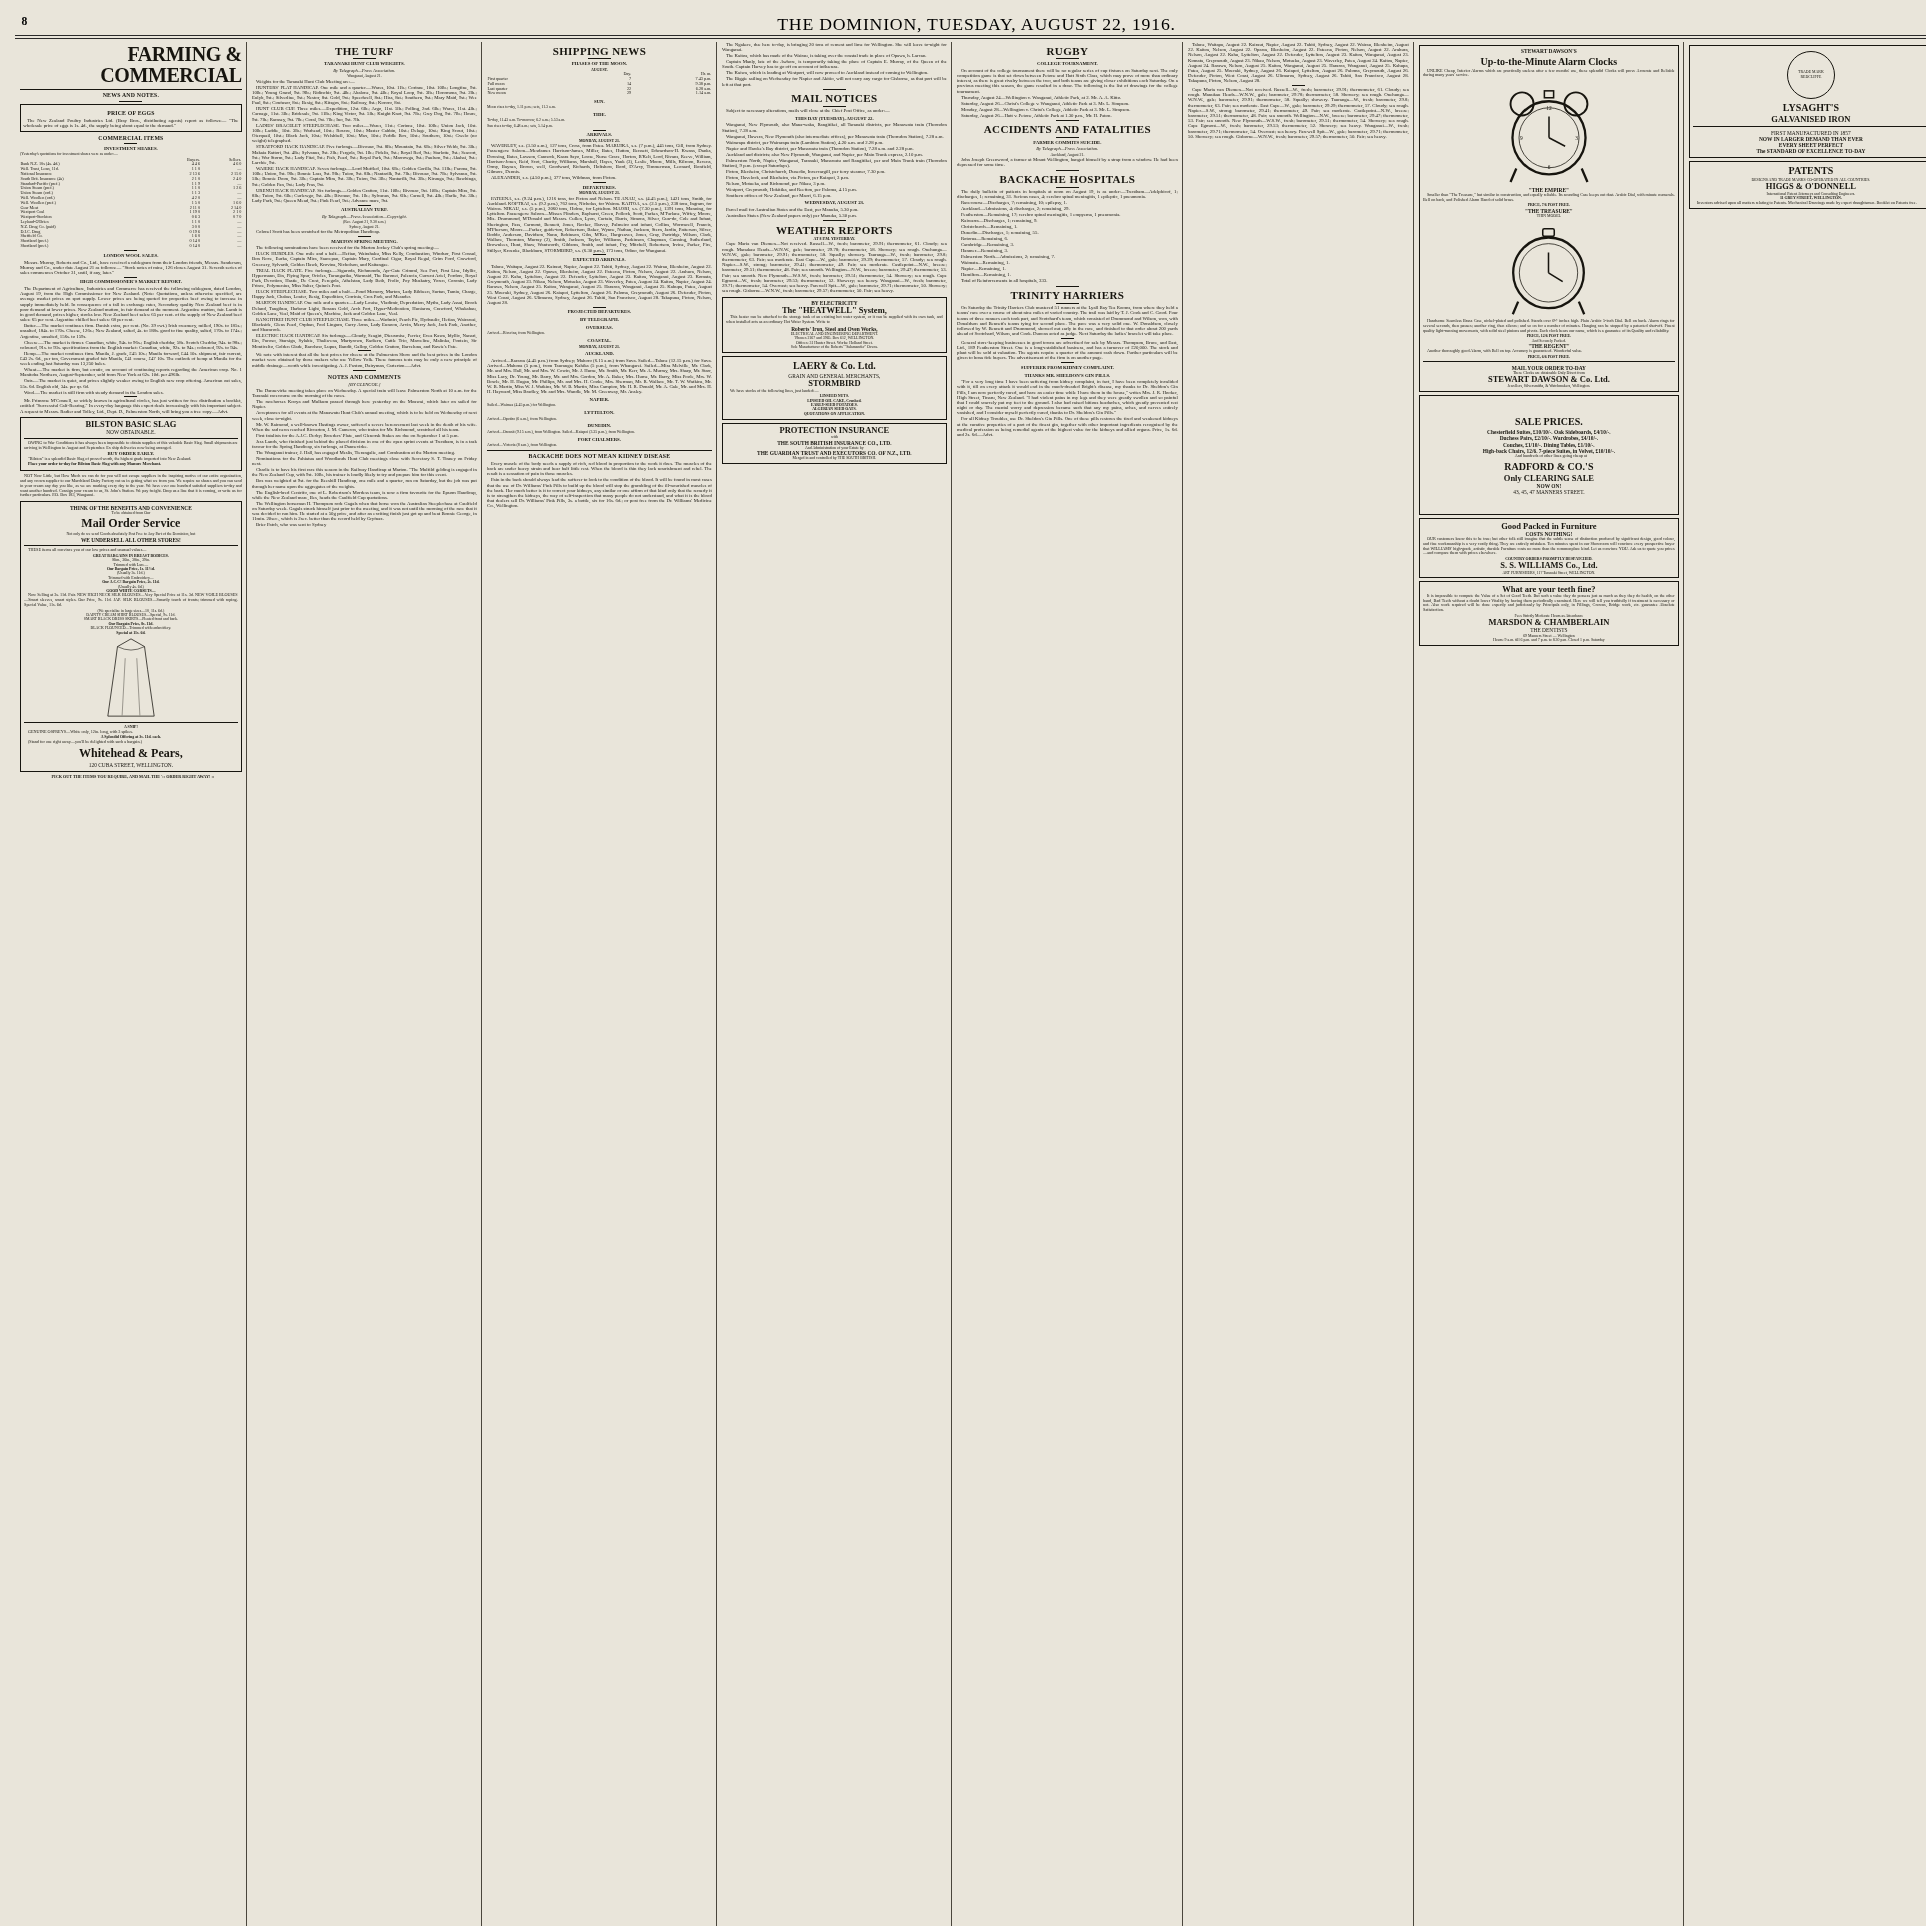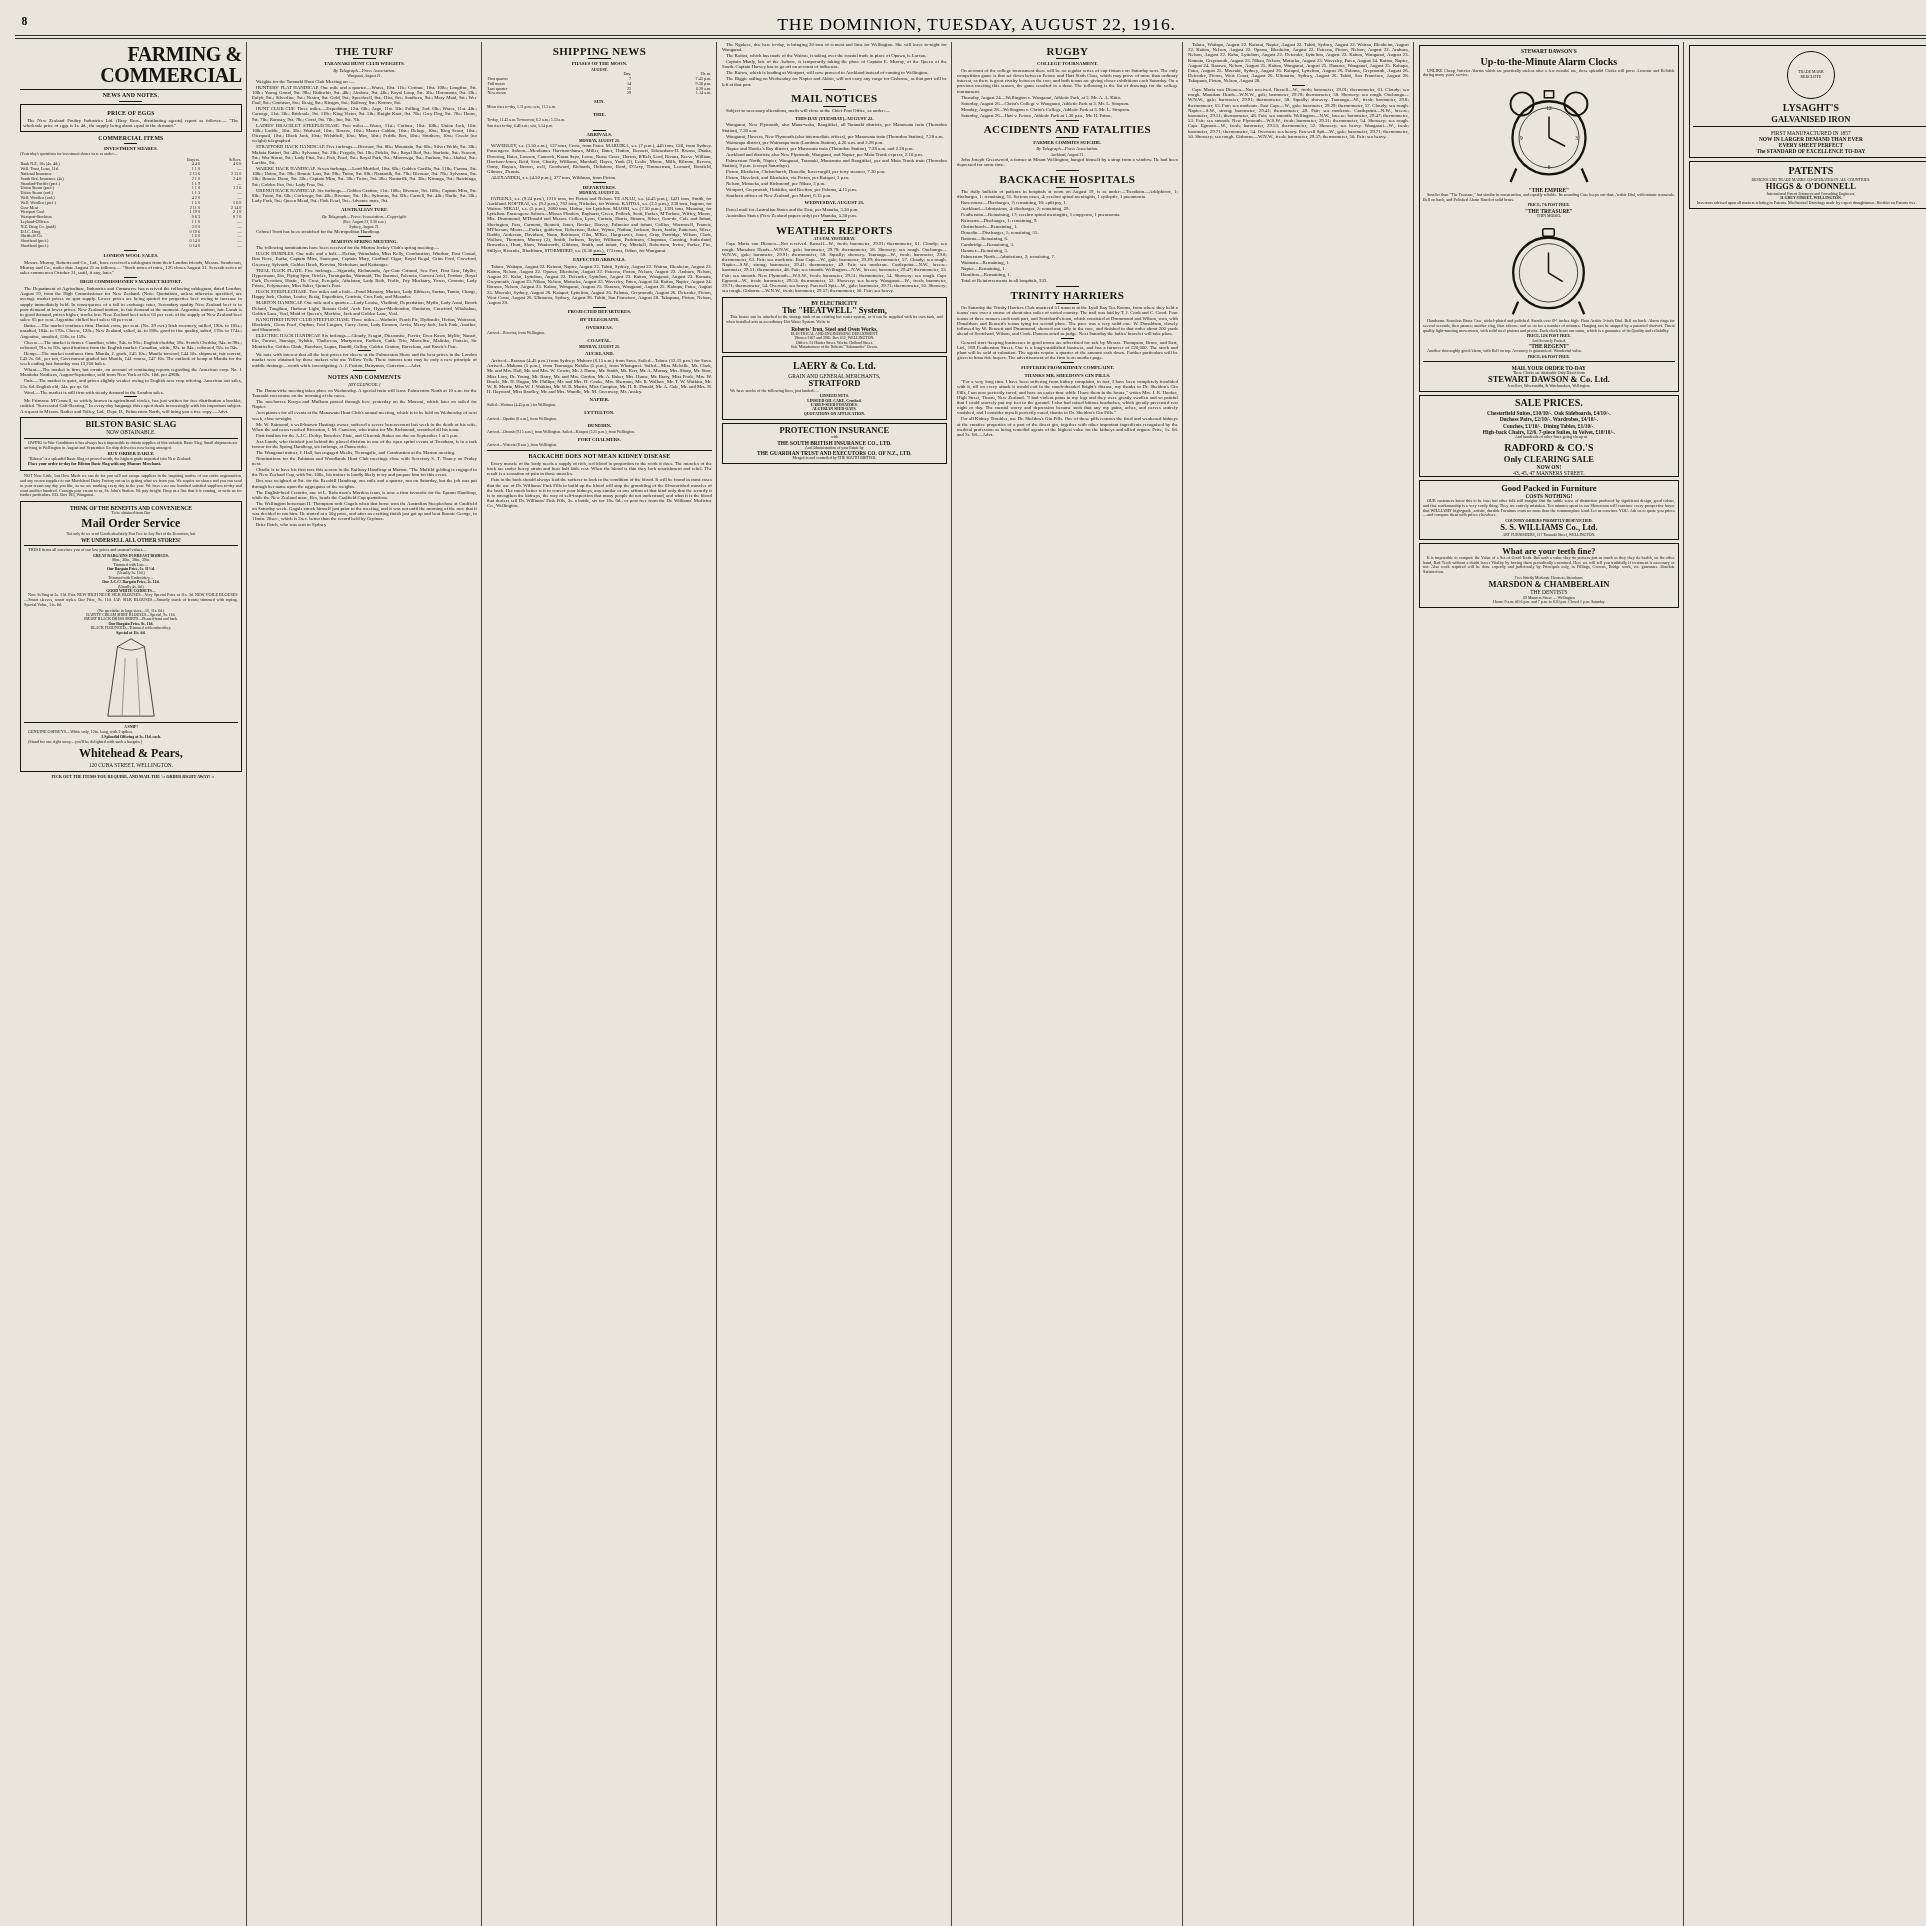--- a/index.html
+++ b/index.html
@@ -66,21 +66,21 @@
   .tbl td.r{text-align:right;}
   .boxed{border:0.8px solid #17150f;padding:1.9px 2.3px;margin:2.3px 0;}
   .ad{border:0.8px solid #17150f;margin:3.1px 0;padding:2.3px 3.1px;text-align:center;}
   .ad-big-title{font-size:10px;line-height:14px;font-weight:bold;}
   .ad-title{font-size:8.5px;line-height:9.2px;font-weight:bold;}
   .ad-sub{font-size:5.4px;line-height:6.2px;}
   .ad-sm{font-size:4.2px;line-height:4.8px;text-align:justify;}
   .center{text-align:center;}
   .bold{font-weight:bold;}
   .clock{margin:2.3px auto;}
-  .sale-box{border:1.2px solid #17150f;padding:0;margin:3.1px 0;text-align:center;background:#e9e5da;}
+  .sale-box{border:1.2px solid #17150f;padding:19px;margin:3.1px 0;text-align:center;background:#e9e5da;}
   .big-script{font-size:12px;line-height:17px;font-weight:bold;font-family:"Liberation Serif",serif;}
   .ad-rule{width:100%;height:0.8px;background:#17150f;margin:2.3px 0;}
   .tiny{font-size:3.9px;line-height:4.4px;}
   .trade-circle{
     width:46px;height:46px;border:1.2px solid #17150f;border-radius:50%;
     margin:2.3px auto;display:flex;align-items:center;justify-content:center;
     font-size:3.9px;text-align:center;line-height:4.2px;
   }
   svg{display:block;margin:0 auto;}
 </style>
@@ -450,21 +450,21 @@
         <div class="ad-sub bold">Roberts' Iron, Steel and Oven Works,</div>
         <div class="tiny">ELECTRICAL AND ENGINEERING DEPARTMENT.</div>
         <div class="tiny">'Phones 2167 and 3965.    Box 612, WELLINGTON.</div>
         <div class="tiny">Offices: 31 Hunter Street.    Works: Holland Street.</div>
         <div class="tiny">Sole Manufacturer of the Roberts' "Salamander" Ovens.</div>
       </div>
 
       <div class="ad">
         <div class="ad-big-title">LAERY &amp; Co. Ltd.</div>
         <div class="ad-sub">GRAIN AND GENERAL MERCHANTS,</div>
-        <div class="ad-title">STRATFORD</div>
+        <div class="ad-title">STORMBIRD</div>
         <p class="ad-sm">We have stocks of the following lines, just landed:—</p>
         <div id="laery-items">
             <div class="tiny bold">LINSEED NUTS.</div>
             <div class="tiny bold">LINSEED OIL CAKE, Crushed.</div>
             <div class="tiny bold">EARLY-SEED POTATOES.</div>
             <div class="tiny bold">ALGERIAN SEED OATS.</div>
           </div>
         <div class="tiny bold">QUOTATIONS ON APPLICATION.</div>
       </div>
 

